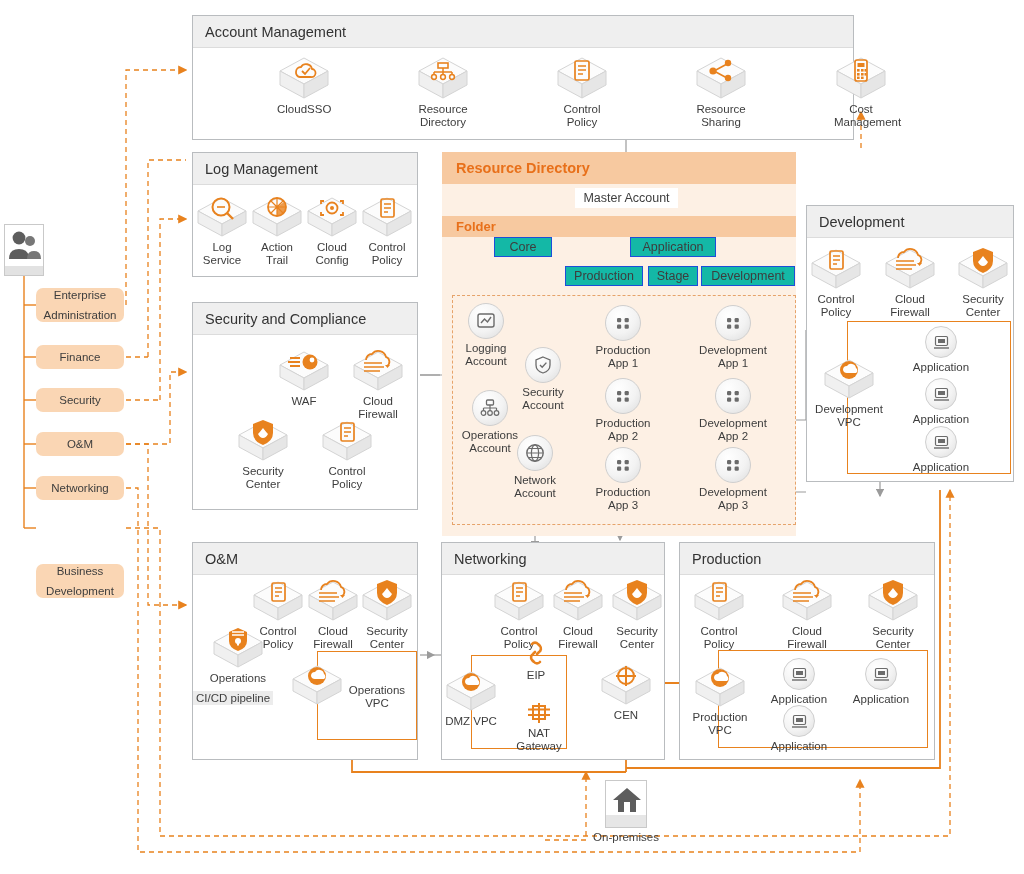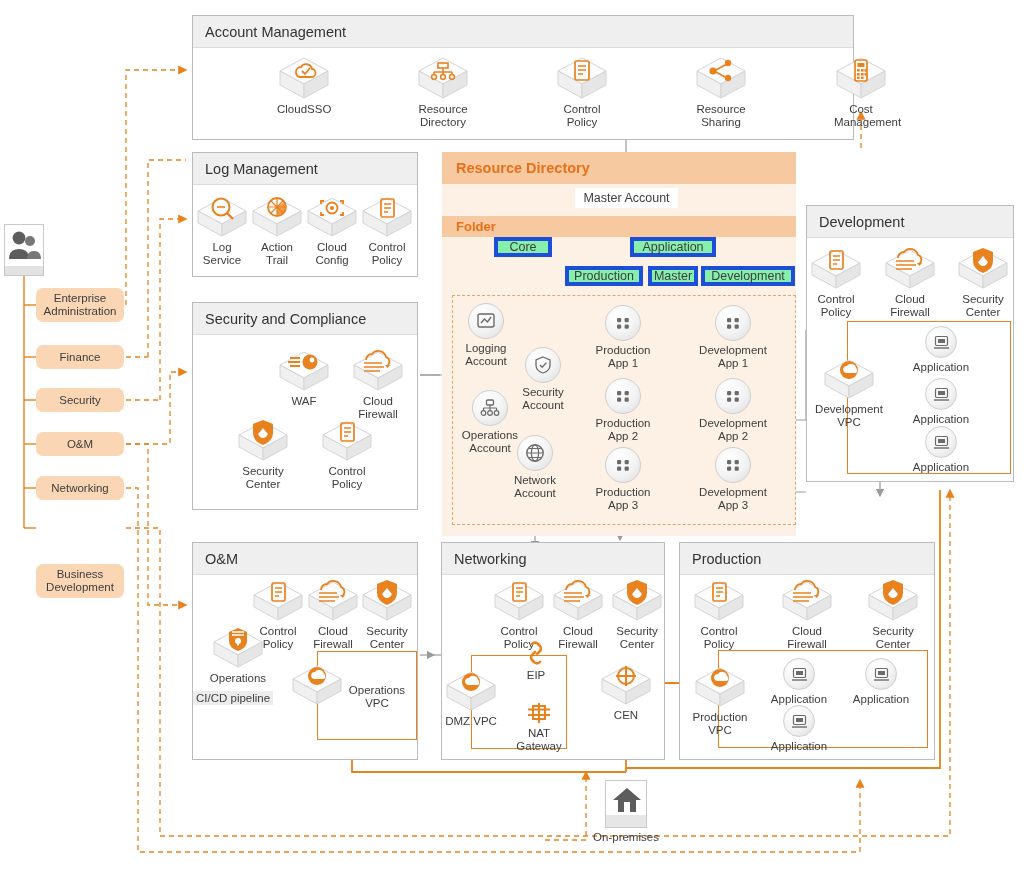--- a/index.html
+++ b/index.html
@@ -22,27 +22,27 @@
   
   .circ{width:34px;height:34px;margin:0 auto;border-radius:50%;
         background:radial-gradient(circle at 35% 28%,#ffffff 0%,#f3f3f3 55%,#dcdcdc 100%);
         border:1px solid #cfcfcf;display:flex;align-items:center;justify-content:center;}
   .circ.sm{width:30px;height:30px;}
 
   
   #rd{position:absolute;background:#fdf0e4;}
   .rdhead{position:absolute;background:#f7c9a0;color:#e8701a;font-weight:bold;
           font-size:14.5px;display:flex;align-items:center;padding-left:14px;box-sizing:border-box;}
-  .fbox{position:absolute;background:#86efac;border:4px solid #1d4ed8;font-size:12.5px;color:#3d3d3d;
+  .fbox{position:absolute;background:#14b8a6;border:1px solid #1d4ed8;font-size:12.5px;color:#3d3d3d;
         display:flex;align-items:center;justify-content:center;box-sizing:border-box;}
   .dashbox{position:absolute;border:1px dashed #e6a36a;box-sizing:border-box;}
 
   
   .role{position:absolute;background:#fad6b4;border-radius:7px;color:#3d3d3d;font-size:11.5px;
-        display:flex;align-items:center;justify-content:center;text-align:center;line-height:13px;
+        display:flex;align-items:center;justify-content:center;text-align:center;line-height:20px;
         box-sizing:border-box;padding:0 4px;white-space:pre-line;}
   .userbox{position:absolute;background:#fff;border:1px solid #c9c9c9;box-sizing:border-box;}
   .userbox .strip{position:absolute;left:0;right:0;bottom:0;height:9px;background:#e2e2e2;}
 
   
   .flabel{position:absolute;font-size:11.5px;color:#3d3d3d;text-align:center;line-height:13px;white-space:pre-line;}
   .cicd{position:absolute;background:#ececec;font-size:11.5px;color:#3d3d3d;padding:1px 3px;}
   .vpcbox{position:absolute;border:1.5px solid #e8821e;box-sizing:border-box;}
   .premise{position:absolute;background:#fff;border:1px solid #c9c9c9;box-sizing:border-box;}
   .premise .strip{position:absolute;left:0;right:0;bottom:0;height:12px;background:#e6e6e6;}
@@ -348,21 +348,21 @@
 Policy</div>
   </div>
 
   <div id="rd" style="left:442px;top:152px;width:354px;height:384px;"></div>
   <div class="rdhead" style="left:442px;top:152px;width:354px;height:32px;">Resource Directory</div>
   <div class="fbox" style="left:575px;top:188px;width:103px;height:20px;background:#fff;border:0;">Master Account</div>
   <div class="rdhead" style="left:442px;top:216px;width:354px;height:21px;font-size:13px;">Folder</div>
   <div class="fbox" style="left:494px;top:237px;width:58px;height:20px;">Core</div>
   <div class="fbox" style="left:630px;top:237px;width:86px;height:20px;">Application</div>
   <div class="fbox" style="left:565px;top:266px;width:78px;height:20px;">Production</div>
-  <div class="fbox" style="left:648px;top:266px;width:50px;height:20px;">Master</div>
+  <div class="fbox" style="left:648px;top:266px;width:50px;height:20px;">Stage</div>
   <div class="fbox" style="left:701px;top:266px;width:94px;height:20px;">Development</div>
 
   <div class="dashbox" style="left:452px;top:295px;width:344px;height:230px;"></div>
 
   <div class="node" style="left:455px;top:303px;width:62px;">
     <div class="circ">
       <svg width="20" height="18" viewBox="0 0 20 18">
           <rect x="2" y="2" width="16" height="13" rx="2" fill="none" stroke="#6b6b6b" stroke-width="1.4"></rect>
           <path d="M5 11 l3.5 -4 l3 3 l3.5 -5" fill="none" stroke="#6b6b6b" stroke-width="1.4"></path>
         </svg>

